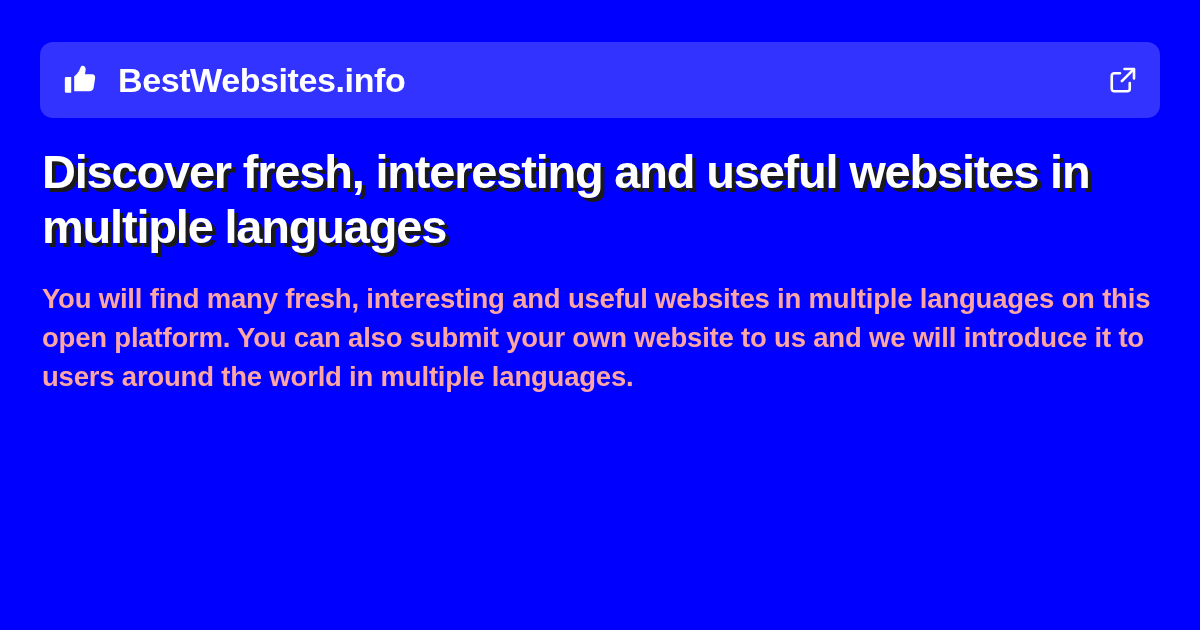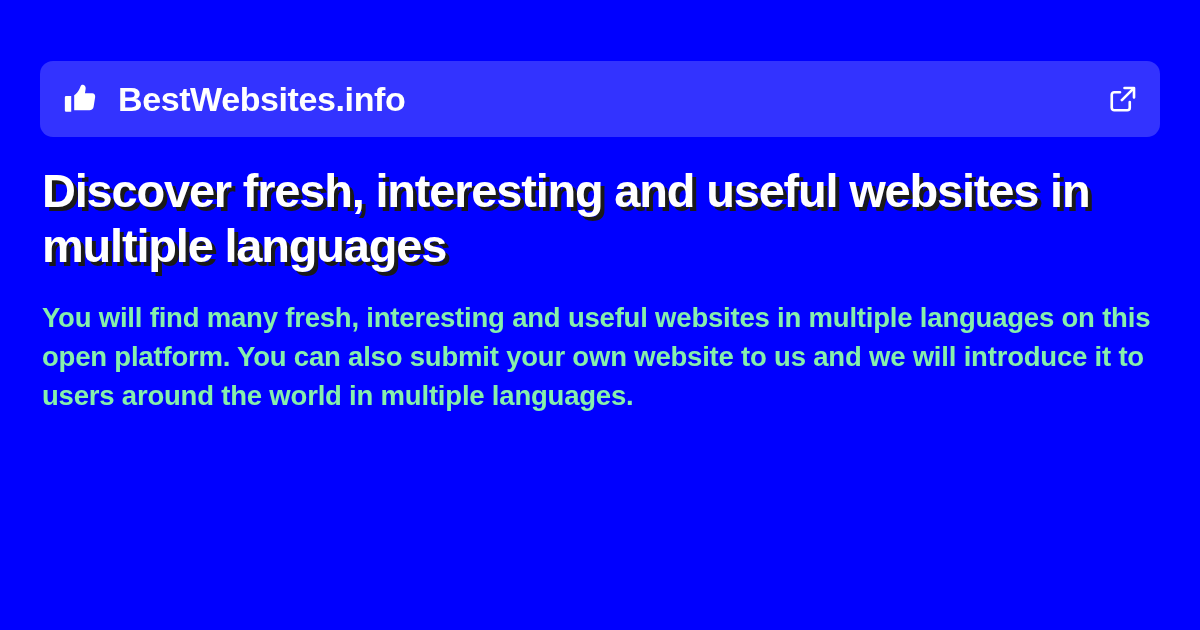--- a/index.html
+++ b/index.html
@@ -27,21 +27,20 @@
   
   .site-bar {
     display: flex;
     align-items: center;
     width: 1120px;
     height: 76px;
     background: #3333ff;
     border-radius: 13px;
     padding: 0 22px 0 24px;
     box-sizing: border-box;
-    margin-top: 19px;
   }
 
   .brand-group {
     display: flex;
     align-items: center;
     flex: 1 1 auto;
     min-width: 0;
   }
 
   .thumb-icon {
@@ -82,21 +81,21 @@
     word-wrap: break-word;
   }
 
   
   .description {
     margin: 24px 0 0 2px;
     width: 1120px;
     font-size: 27.5px;
     font-weight: bold;
     line-height: 1.42;
-    color: #86efac;
+    color: #fca5a5;
     letter-spacing: -0.2px;
     word-wrap: break-word;
   }
 </style>
 </head>
 <body>
 
 <div id="og-card">
 
   <div class="site-bar">

